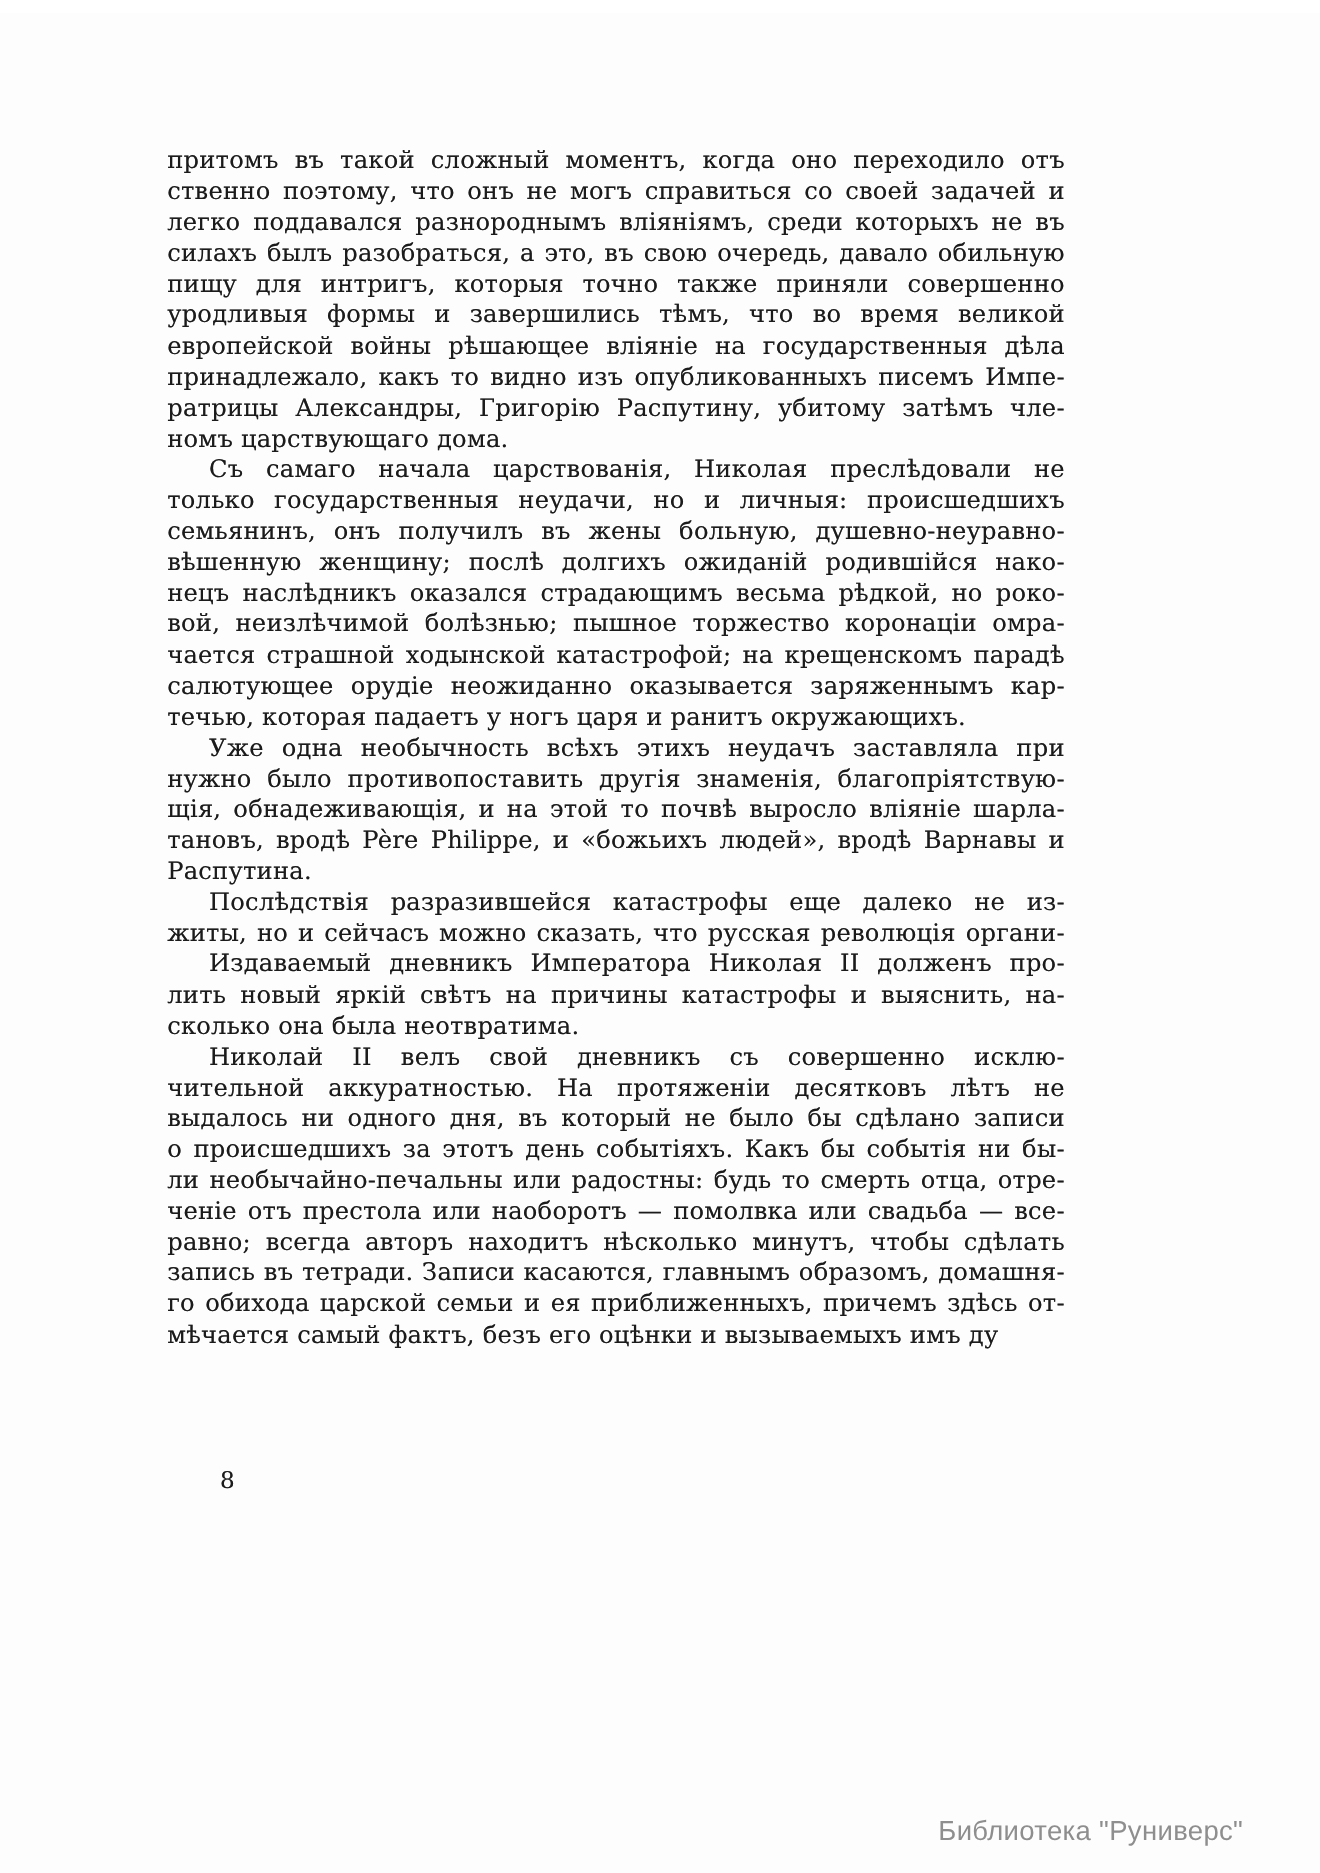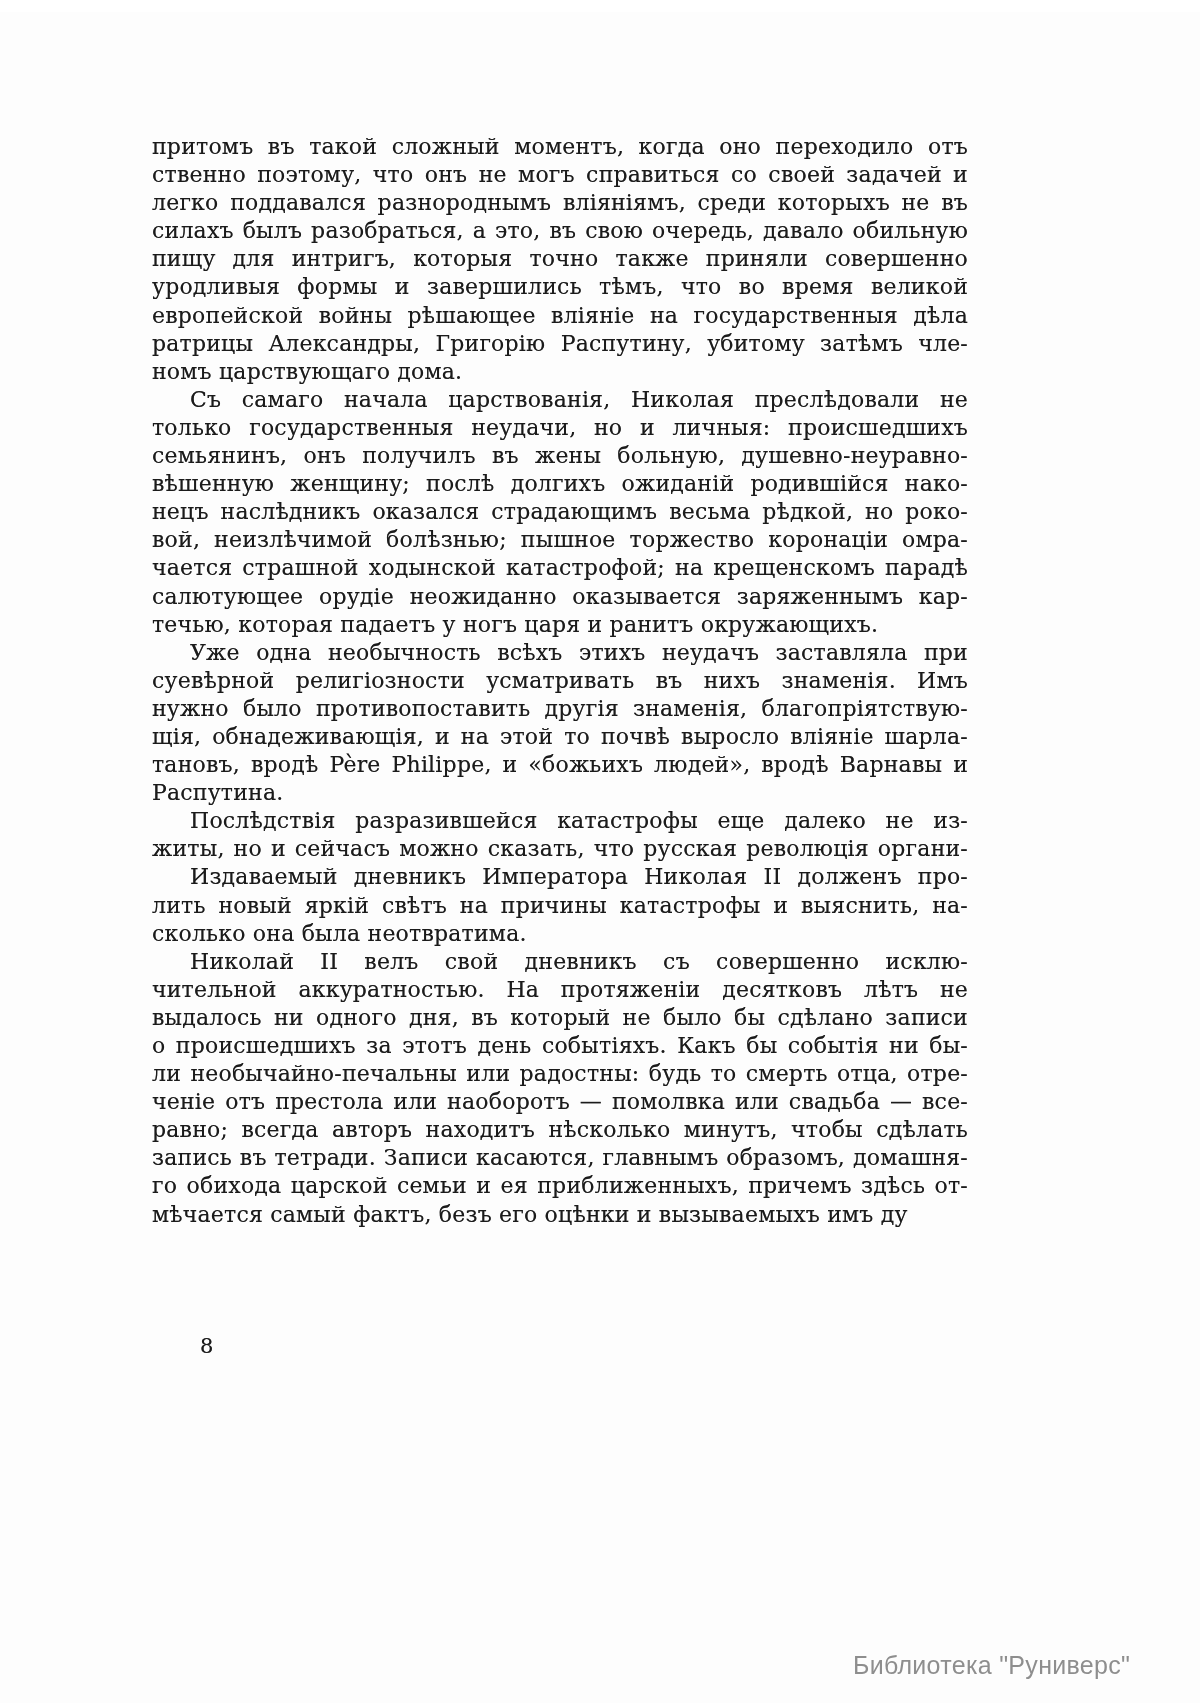--- a/index.html
+++ b/index.html
@@ -59,37 +59,37 @@
   <div class="page-text">
 
   <div class="paragraph">
         <div class="line">притомъ въ такой сложный моментъ, когда оно переходило отъ</div>
         <div class="line">ственно поэтому, что онъ не могъ справиться со своей задачей и</div>
         <div class="line">легко поддавался разнороднымъ вліяніямъ, среди которыхъ не въ</div>
         <div class="line">силахъ былъ разобраться, а это, въ свою очередь, давало обильную</div>
         <div class="line">пищу для интригъ, которыя точно также приняли совершенно</div>
         <div class="line">уродливыя формы и завершились тѣмъ, что во время великой</div>
         <div class="line">европейской войны рѣшающее вліяніе на государственныя дѣла</div>
+        <div class="line">принадлежало, какъ то видно изъ опубликованныхъ писемъ Импе-</div>
         <div class="line">ратрицы Александры, Григорію Распутину, убитому затѣмъ чле-</div>
         <div class="line last">номъ царствующаго дома.</div>
       </div>
       <div class="paragraph">
         <div class="line indent">Съ самаго начала царствованія, Николая преслѣдовали не</div>
         <div class="line">только государственныя неудачи, но и личныя: происшедшихъ</div>
         <div class="line">семьянинъ, онъ получилъ въ жены больную, душевно-неуравно-</div>
         <div class="line">вѣшенную женщину; послѣ долгихъ ожиданій родившійся нако-</div>
         <div class="line">нецъ наслѣдникъ оказался страдающимъ весьма рѣдкой, но роко-</div>
         <div class="line">вой, неизлѣчимой болѣзнью; пышное торжество коронаціи омра-</div>
         <div class="line">чается страшной ходынской катастрофой; на крещенскомъ парадѣ</div>
         <div class="line">салютующее орудіе неожиданно оказывается заряженнымъ кар-</div>
         <div class="line last">течью, которая падаетъ у ногъ царя и ранитъ окружающихъ.</div>
       </div>
       <div class="paragraph">
         <div class="line indent">Уже одна необычность всѣхъ этихъ неудачъ заставляла при</div>
-        <div class="line">суевѣрной религіозности усматривать въ нихъ знаменія. Имъ</div>
         <div class="line">нужно было противопоставить другія знаменія, благопріятствую-</div>
         <div class="line">щія, обнадеживающія, и на этой то почвѣ выросло вліяніе шарла-</div>
         <div class="line">тановъ, вродѣ Père Philippe, и «божьихъ людей», вродѣ Варнавы и</div>
         <div class="line last">Распутина.</div>
       </div>
       <div class="paragraph">
         <div class="line indent">Послѣдствія разразившейся катастрофы еще далеко не из-</div>
         <div class="line">житы, но и сейчасъ можно сказать, что русская революція органи-</div>
       </div>
       <div class="paragraph">

